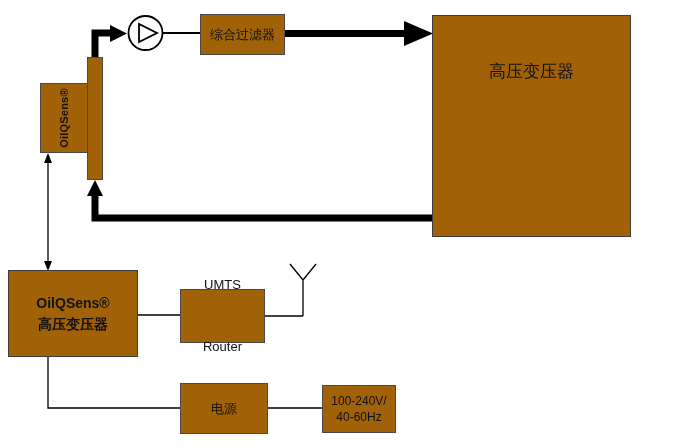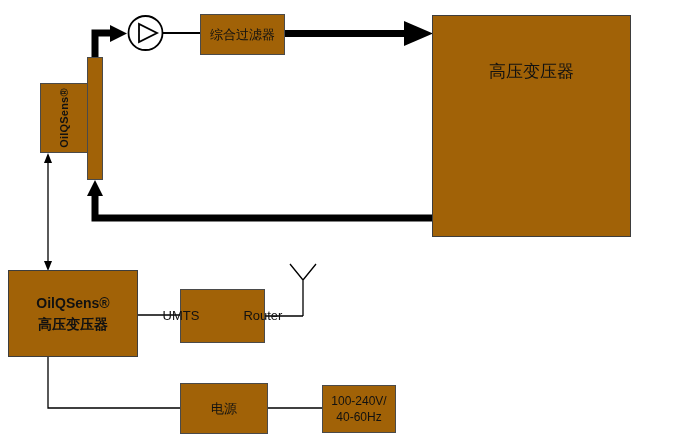--- a/index.html
+++ b/index.html
@@ -53,21 +53,21 @@
   .comm{
     left:8px;top:270px;width:130px;height:87px;
     flex-direction:column;
     font-size:14px;
     font-weight:bold;
     line-height:1.45;
     border-color:#3d3d3d;
   }
   .umts{
     left:180px;top:289px;width:85px;height:54px;
-    flex-direction:row;
+    flex-direction:column;
     font-size:13px;
     line-height:1.35;
     gap:44px;
   }
   .power{left:180px;top:383px;width:88px;height:51px;font-size:13px;justify-content:center;}
   .spec{
     left:322px;top:385px;width:74px;height:48px;
     flex-direction:column;
     font-size:12px;
     line-height:1.35;

